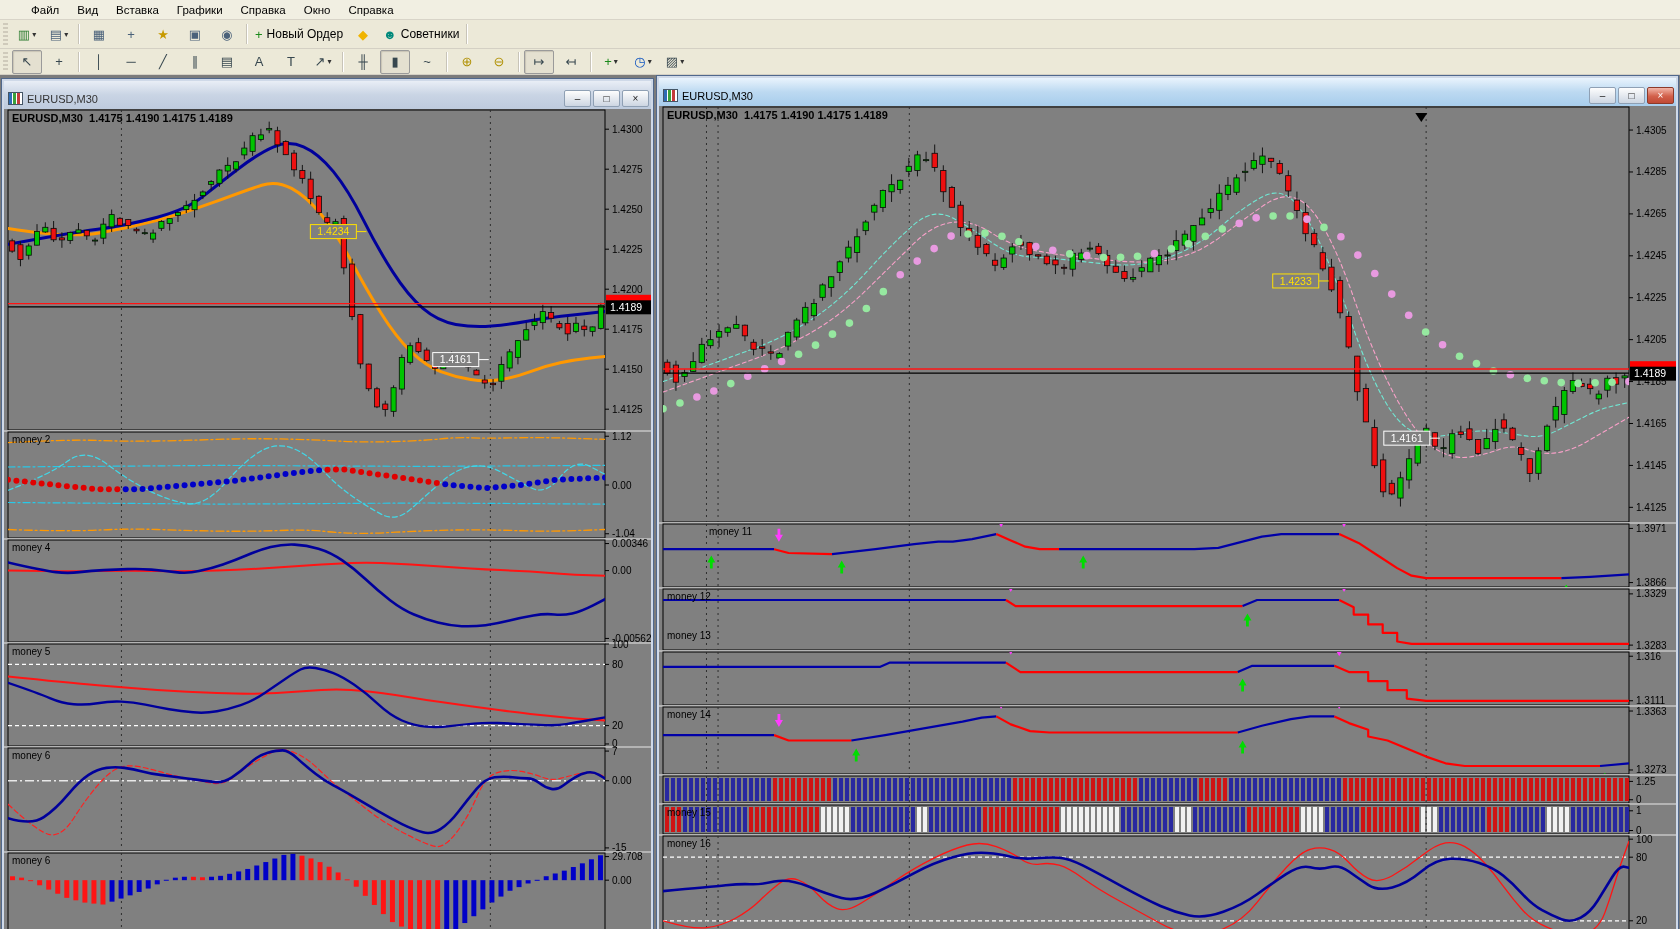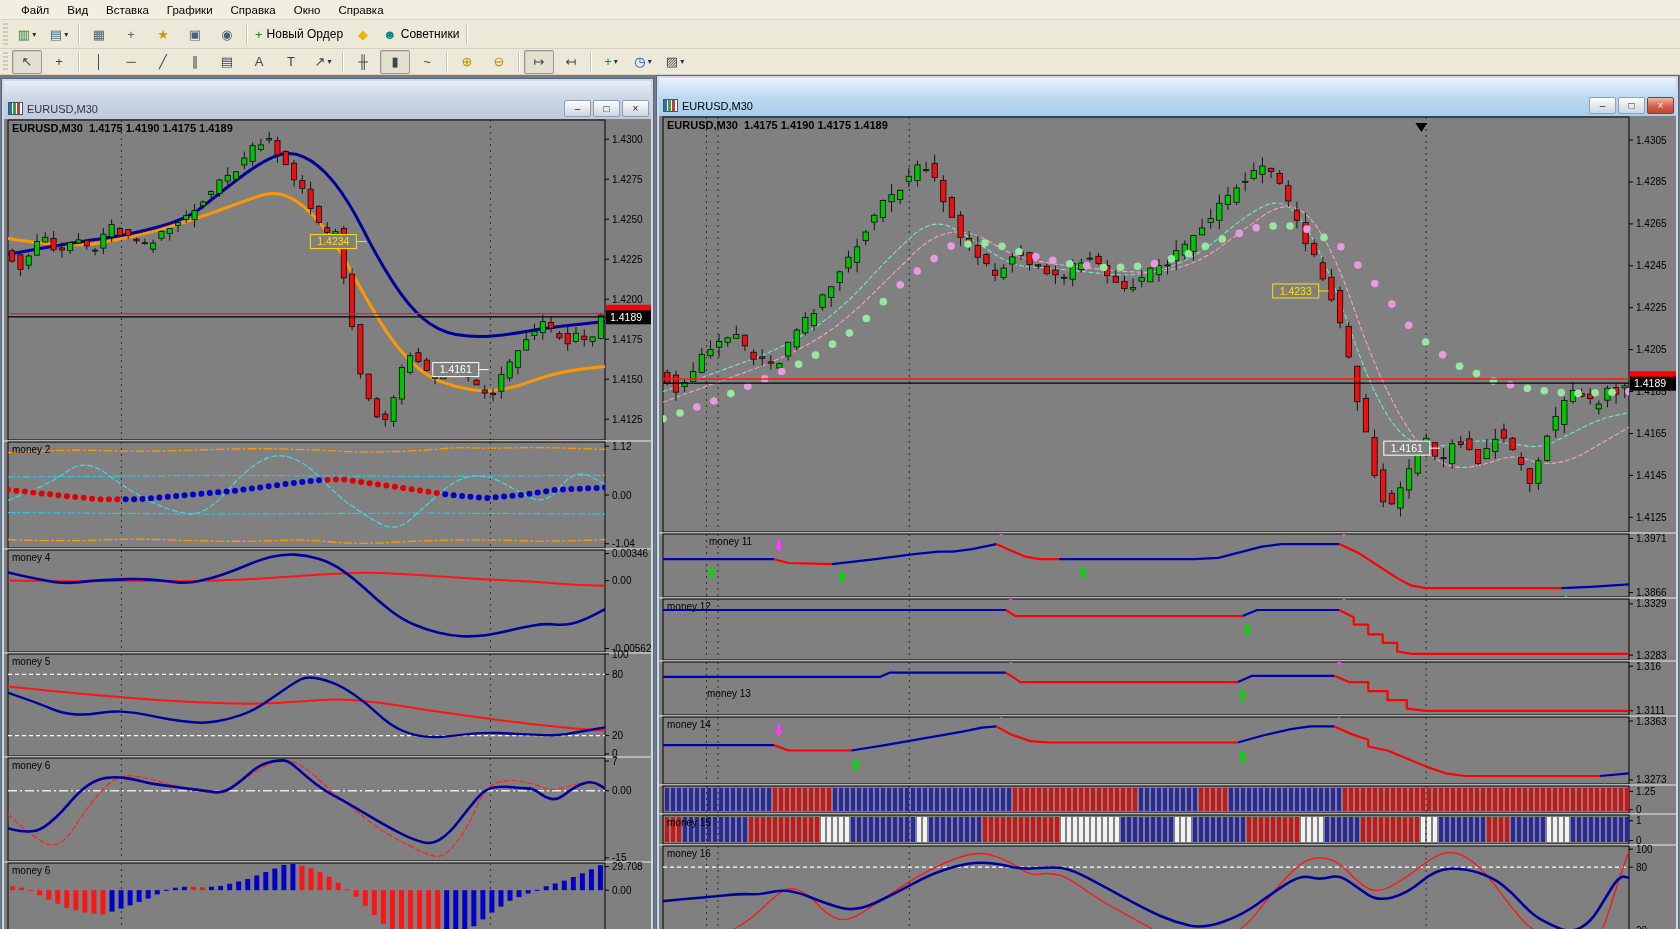--- a/index.html
+++ b/index.html
@@ -1,36 +1,36 @@
 <!DOCTYPE html>
 <html><head>
 <meta charset="utf-8">
 <style>
   html,body{margin:0;padding:0;background:#ece9d8;font-family:"Liberation Sans",sans-serif;}
   #app{position:relative;width:1680px;height:929px;overflow:hidden;background:#ece9d8;}
   
-  .menubar{height:19px;background:#f1efe2;border-bottom:1px solid #d8d4c8;display:flex;align-items:center;padding-left:12px;}
+  .menubar{height:19px;background:#f1efe2;border-bottom:1px solid #d8d4c8;display:flex;align-items:center;padding-left:22px;}
   .menu-item{font-size:11.5px;color:#000;padding:2px 9px;cursor:default;}
   
   .tb{display:flex;align-items:center;background:#ece9d8;border-bottom:1px solid #d4d0c4;}
   .tb1{height:28px;}
   .tb2{height:25px;}
   .grip{width:5px;height:80%;margin:0 3px;background:repeating-linear-gradient(180deg,#cfcabb 0 2px,#ece9d8 2px 4px);}
   .tbtn{display:flex;align-items:center;height:22px;min-width:24px;justify-content:center;padding:0 2px;margin:0 1px;border:1px solid transparent;border-radius:2px;font-size:13px;color:#37474f;cursor:default;}
   .tbtn.active{border:1px solid #9a9a9a;background:#e4e0d0;box-shadow:inset 1px 1px 1px #c8c4b4;}
   .tbtn .lbl{font-size:12px;color:#000;margin-left:4px;}
   .tbtn .dd{font-size:8px;color:#333;margin-left:2px;}
   .tsep{width:1px;height:20px;background:#c8c4b8;border-right:1px solid #fff;margin:0 3px;}
   .tfbtn{font-size:10.5px;color:#333;min-width:27px;height:20px;display:flex;align-items:center;justify-content:center;border:1px solid transparent;margin:0;}
   .tfbtn.active{border:1px solid #9a9a9a;background:#e8e4d4;box-shadow:inset 1px 1px 1px #c8c4b4;}
   .tfgroup{display:flex;align-items:center;border:1px solid #d0ccc0;background:#eceadb;height:24px;padding:0 2px;margin-left:2px;}
   
   .workspace{position:relative;width:1680px;height:857px;background:#7b7b7b;overflow:hidden;}
   .win{position:absolute;background:#cfd9e8;border:1px solid #50688c;padding:2px;box-sizing:border-box;}
-  .titlebar{height:21px;display:flex;align-items:center;padding:17px 2px 0 4px;background:linear-gradient(180deg,#e9eef6,#c9d4e4 50%,#becbdd);}
+  .titlebar{height:21px;display:flex;align-items:center;padding:7px 2px 0 4px;background:linear-gradient(180deg,#e9eef6,#c9d4e4 50%,#becbdd);}
   .win.active .titlebar{background:linear-gradient(180deg,#eaf4fd,#bcd9f1 50%,#a8cdec);}
   .wicon{width:13px;height:11px;margin-right:4px;background:linear-gradient(90deg,#2f6db5 0 3px,#fff 3px 4px,#3aa13a 4px 7px,#fff 7px 8px,#c43b3b 8px 11px,#fff 11px 13px);border:1px solid #456;}
   .wtitle{font-size:11px;color:#333;flex:1;white-space:nowrap;}
   .win.active .wtitle{color:#000;}
   .wbtns{display:flex;gap:2px;}
   .wb{width:25px;height:15px;display:flex;align-items:center;justify-content:center;font-size:10px;color:#222;background:linear-gradient(180deg,#fdfdfd,#cdd6e2);border:1px solid #8fa0b4;border-radius:2px;}
   .wb.close-red{background:linear-gradient(180deg,#f2b6a8,#d2604a 55%,#c04a36);color:#fff;border-color:#8c3a2a;}
   .chart{position:relative;background:#808080;overflow:hidden;}
   .chart svg{position:absolute;left:0;top:0;}
   .ohlc{position:absolute;font-size:11px;font-weight:bold;color:#000;white-space:pre;z-index:3;}
@@ -1406,21 +1406,21 @@
             <text x="977" y="736.68" font-size="10" fill="#000">100</text>
             <line x1="970" y1="751.2" x2="974" y2="751.2" stroke="#000"></line>
             <text x="977" y="754.7" font-size="10" fill="#000">80</text>
             <line x1="970" y1="814.8" x2="974" y2="814.8" stroke="#000"></line>
             <text x="977" y="818.3" font-size="10" fill="#000">20</text>
             <line x1="970" y1="832.8199999999999" x2="974" y2="832.8199999999999" stroke="#000"></line>
             <text x="977" y="836.3199999999999" font-size="10" fill="#000">0</text>
           </svg>
           <div class="pname" style="left: 8px; top: 420px; margin-left: 42px;">money 11</div>
           <div class="pname" style="left: 8px; top: 485px;">money 12</div>
-          <div class="pname" style="left: 8px; top: 572px; margin-left: 40px;">money 13</div>
+          <div class="pname" style="left: 8px; top: 524px;">money 13</div>
           <div class="pname" style="left: 8px; top: 603px;">money 14</div>
           <div class="pname" style="left: 8px; top: 701px;">money 15</div>
           <div class="pname" style="left: 8px; top: 732px;">money 16</div>
         </div>
     </div>
 
   </div>
 </div>
 
 </body></html>

